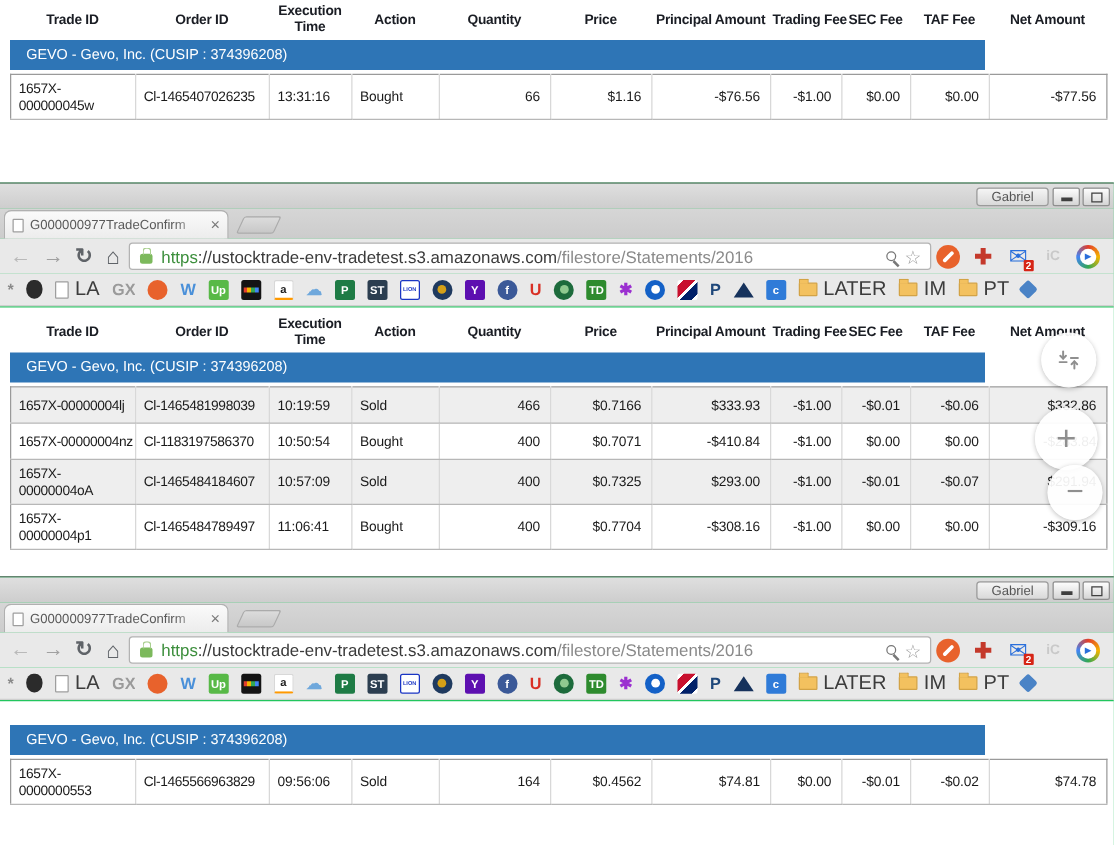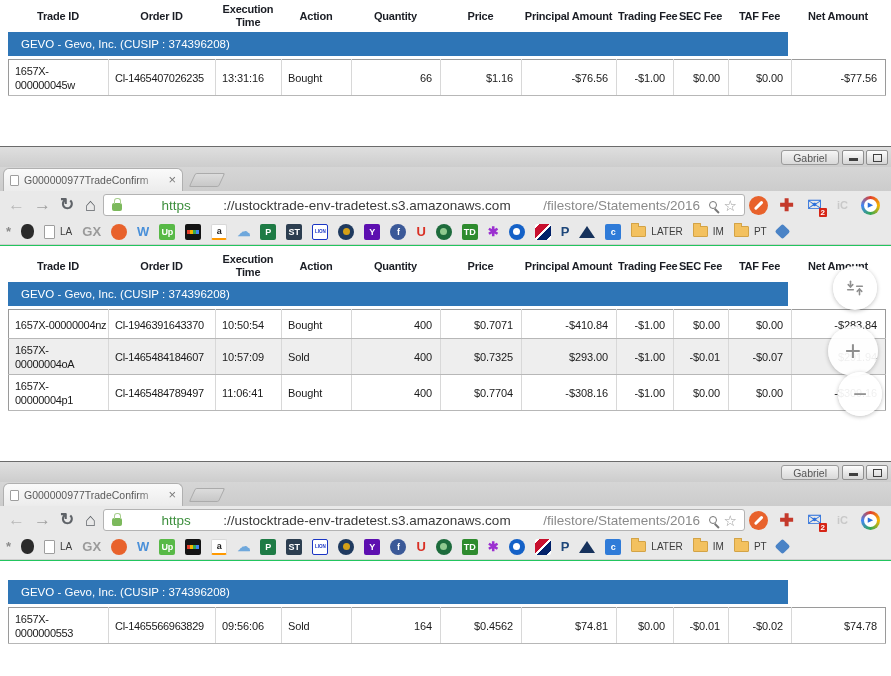--- a/index.html
+++ b/index.html
@@ -54,21 +54,21 @@
             background:linear-gradient(#dcdcdc,#c8c8c8); border:1px solid #ababab;
             border-radius:2px; transform:skewX(-25deg); }
   .toolbar { height:28px; position:relative; background:#e9e9e9; }
   .nav { position:absolute; top:3px; font-size:17px; line-height:22px; }
   .nav.back { left:8px; color:#b9b9b9; }
   .nav.fwd  { left:34px; color:#a0a0a0; }
   .nav.rel  { left:60px; color:#5f6368; font-weight:bold; }
   .nav.home { left:85px; color:#5f6368; font-size:18px; }
   .urlbar { position:absolute; left:103px; top:3px; width:642px; height:22px; background:#fff;
             border:1px solid #b3b3b3; border-radius:3px; display:flex; align-items:center;
-            padding:0 44px 0 8px; font-size:13.5px; white-space:nowrap; overflow:hidden;justify-content:space-between; }
+            padding:0 44px 0 8px; font-size:13.5px; white-space:nowrap; overflow:hidden; }
   .lock { display:inline-block; width:10px; height:8px; background:#7cb95c; border-radius:2px;
           position:relative; margin:3px 7px 0 0; flex:0 0 auto; }
   .lock::before { content:''; position:absolute; top:-5px; left:1.5px; width:5px; height:5px;
           border:1.5px solid #a9cf8f; border-bottom:none; border-radius:3px 3px 0 0; }
   .scheme { color:#3d8f3d; }
   .host { color:#3a3a3a; }
   .path { color:#8a8a8a; }
   .mag { position:absolute; right:27px; top:6px; width:8px; height:8px;
          border:1.5px solid #777; border-radius:50%; }
   .mag::after { content:''; position:absolute; right:-4px; bottom:-3px; width:6px; height:1.5px;
@@ -96,21 +96,21 @@
         width:16px; height:16px; font-size:9px; font-weight:bold; border-radius:2px;
         overflow:hidden; }
   .bm-plain { width:auto; font-size:13px; }
   .bm-circle { border-radius:50%; }
   .bm-blob { border-radius:45% 45% 48% 48%; width:13px; height:15px; }
   .bm-doc { width:11px; height:14px; background:#fff; border:1px solid #9e9e9e; border-radius:1px; }
   .bm-triangle { width:0; height:0; background:none !important; border-left:8px solid transparent;
         border-right:8px solid transparent; border-bottom:12px solid #16325c; border-radius:0; }
   .bm-diamond { transform:rotate(45deg); width:11px; height:11px; }
   .bm-wrap { flex:0 0 auto; display:inline-flex; align-items:center; }
-  .bm-label { font-size:10px; color:#3c3c3c; margin-left:5px; font-weight:normal; }
+  .bm-label { font-size:16px; color:#3c3c3c; margin-left:5px; font-weight:normal; }
   .folder-icon { width:15px; height:11px; background:#f3c15f; border:1px solid #d3a346;
                  border-radius:1px; position:relative; }
   .folder-icon::before { content:''; position:absolute; top:-4px; left:-1px; width:6px;
                  height:3px; background:#f3c15f; border:1px solid #d3a346; border-bottom:none;
                  border-radius:1px 1px 0 0; }
   .inner-dot { width:7px; height:7px; border-radius:50%; }
   .bag-stripe { width:12px; height:4px;
       background:linear-gradient(90deg,#e33e2b 0 25%,#f4b400 25% 50%,#34a853 50% 75%,#4285f4 75%); }
   .content { position:absolute; left:0; right:0; bottom:0; background:#fff; }
 
@@ -317,23 +317,36 @@
             <col style="width: 70px;">
             <col style="width: 89px;">
             <col style="width: 81px;">
             <col style="width: 95px;">
             <col style="width: 57px;">
             <col style="width: 55px;">
             <col style="width: 63px;">
             <col style="width: 94px;">
           </colgroup>
           <tbody>
+            <tr class="alt">
+              <td class="id">1657X-00000004lj</td>
+              <td class="id">Cl-1465481998039</td>
+              <td class="">10:19:59</td>
+              <td class="">Sold</td>
+              <td class="R">466</td>
+              <td class="R">$0.7166</td>
+              <td class="R">$333.93</td>
+              <td class="R">-$1.00</td>
+              <td class="R">-$0.01</td>
+              <td class="R">-$0.06</td>
+              <td class="R">$332.86</td>
+            </tr>
             <tr>
               <td class="id">1657X-00000004nz</td>
-              <td class="id">Cl-1946391643370</td>
+              <td class="id">Cl-1183197586370</td>
               <td class="">10:50:54</td>
               <td class="">Bought</td>
               <td class="R">400</td>
               <td class="R">$0.7071</td>
               <td class="R">-$410.84</td>
               <td class="R">-$1.00</td>
               <td class="R">$0.00</td>
               <td class="R">$0.00</td>
               <td class="R">-$283.84</td>
             </tr>

